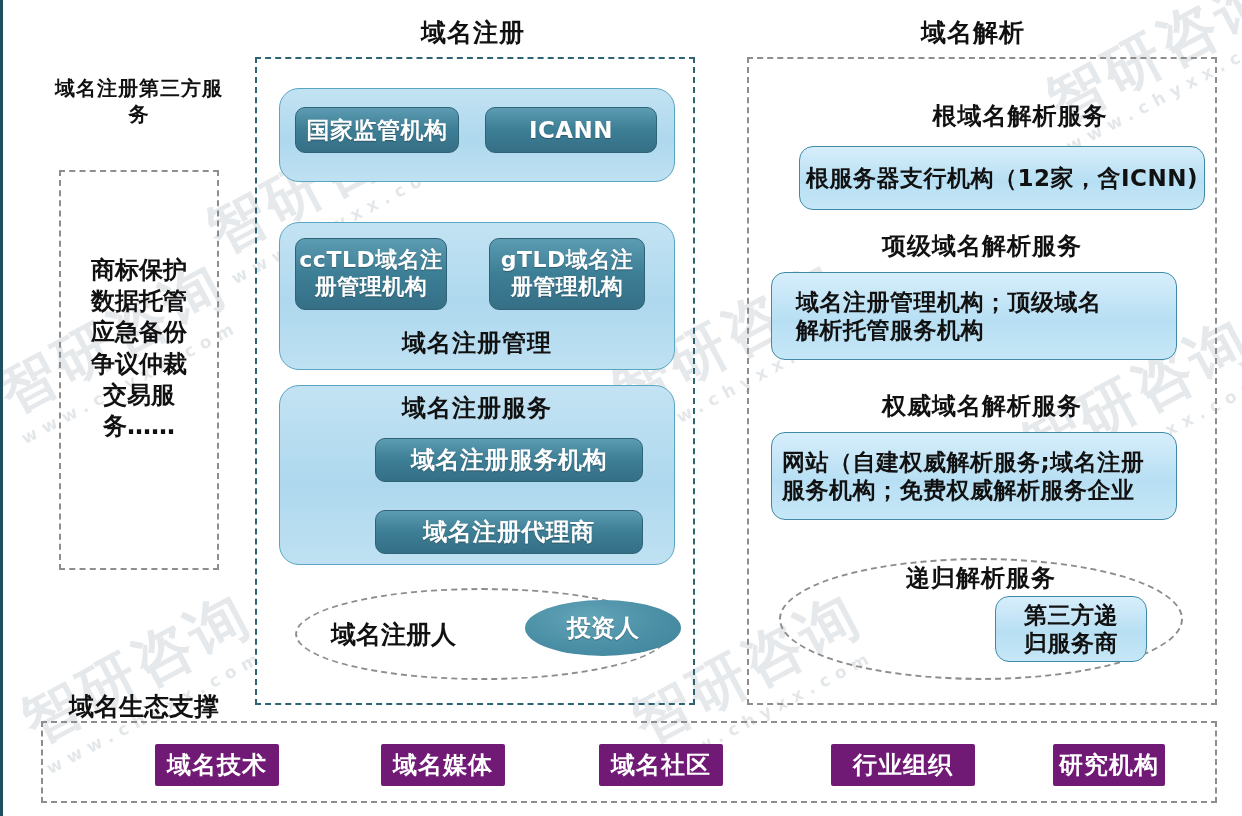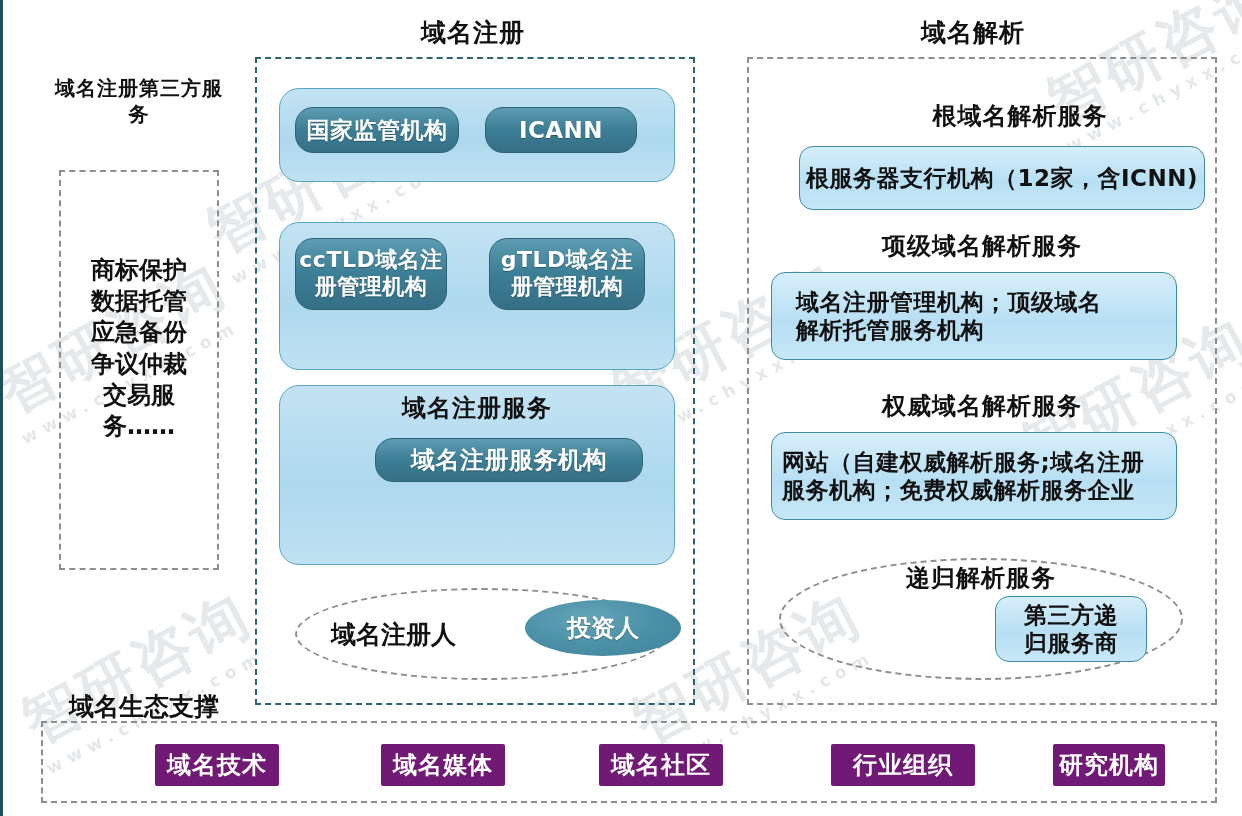--- a/index.html
+++ b/index.html
@@ -75,21 +75,21 @@
   
   .panel {
     background: linear-gradient(180deg, #c3e3f3 0%, #aed8ee 55%, #bfe1f2 100%);
     border: 1.5px solid #58a6c2;
     border-radius: 20px;
   }
   
   .chip-dark {
     background: linear-gradient(180deg, #5d9cb2 0%, #3d7f96 48%, #356f86 100%);
     border: 1px solid #2e6375;
-    border-radius: 18px;
+    border-radius: 10px;
     color: #ffffff;
     font-weight: bold;
     text-shadow: 0 1px 1px rgba(0,0,0,.28);
   }
   
   .chip-light {
     background: linear-gradient(180deg, #d7eefb 0%, #b7dff3 55%, #c6e7f7 100%);
     border: 1.6px solid #3f8aa6;
     border-radius: 14px;
     color: #111;
@@ -187,31 +187,33 @@
 数据托管
 应急备份
 争议仲裁
 交易服
 务……</div>
 
   <div class="dashed-region dash-teal" style="left:252px; top:57px; width:440px; height:648px;"></div>
 
   <div class="rbox panel" style="left:276px; top:88px; width:396px; height:94px;"></div>
   <div class="rbox chip-dark fs23" style="left:292px; top:107px; width:164px; height:46px;">国家监管机构</div>
-  <div class="rbox chip-dark fs23" style="left:482px; top:107px; width:152px; height:46px;">ICANN</div>
+  <div class="rbox chip-dark fs23" style="left:482px; top:107px; width:172px; height:46px;">ICANN</div>
 
   <div class="rbox panel" style="left:276px; top:222px; width:396px; height:148px;"></div>
   <div class="rbox chip-dark fs22 lh12" style="left:292px; top:238px; width:152px; height:72px; white-space:pre-line;">ccTLD域名注
 册管理机构</div>
   <div class="rbox chip-dark fs22 lh12" style="left:486px; top:238px; width:156px; height:72px; white-space:pre-line;">gTLD域名注
 册管理机构</div>
+  <div class="panel-label" style="left:276px; top:327px; width:396px;">域名注册管理</div>
 
   <div class="rbox panel" style="left:276px; top:385px; width:396px; height:180px;"></div>
   <div class="panel-label" style="left:276px; top:392px; width:396px;">域名注册服务</div>
   <div class="rbox chip-dark fs24" style="left:328px; top:438px; width:268px; height:44px;">域名注册服务机构</div>
+  <div class="rbox chip-dark fs24" style="left:328px; top:510px; width:268px; height:44px;">域名注册代理商</div>
 
   <div class="ellipse-dashed" style="left:292px; top:588px; width:374px; height:92px;"></div>
   <div class="plain-label" style="left:328px; top:618px;">域名注册人</div>
   <div class="ellipse-solid fs24" style="left:478px; top:600px; width:156px; height:56px;">投资人</div>
 
   <div class="dashed-region dash-gray" style="left:744px; top:57px; width:470px; height:648px;"></div>
 
   <div class="panel-label" style="left:744px; top:100px; width:546px;">根域名解析服务</div>
   <div class="rbox chip-light fs23" style="left:768px; top:146px; width:406px; height:64px;margin-left:28px;">根服务器支行机构（12家，含ICNN)</div>
 

